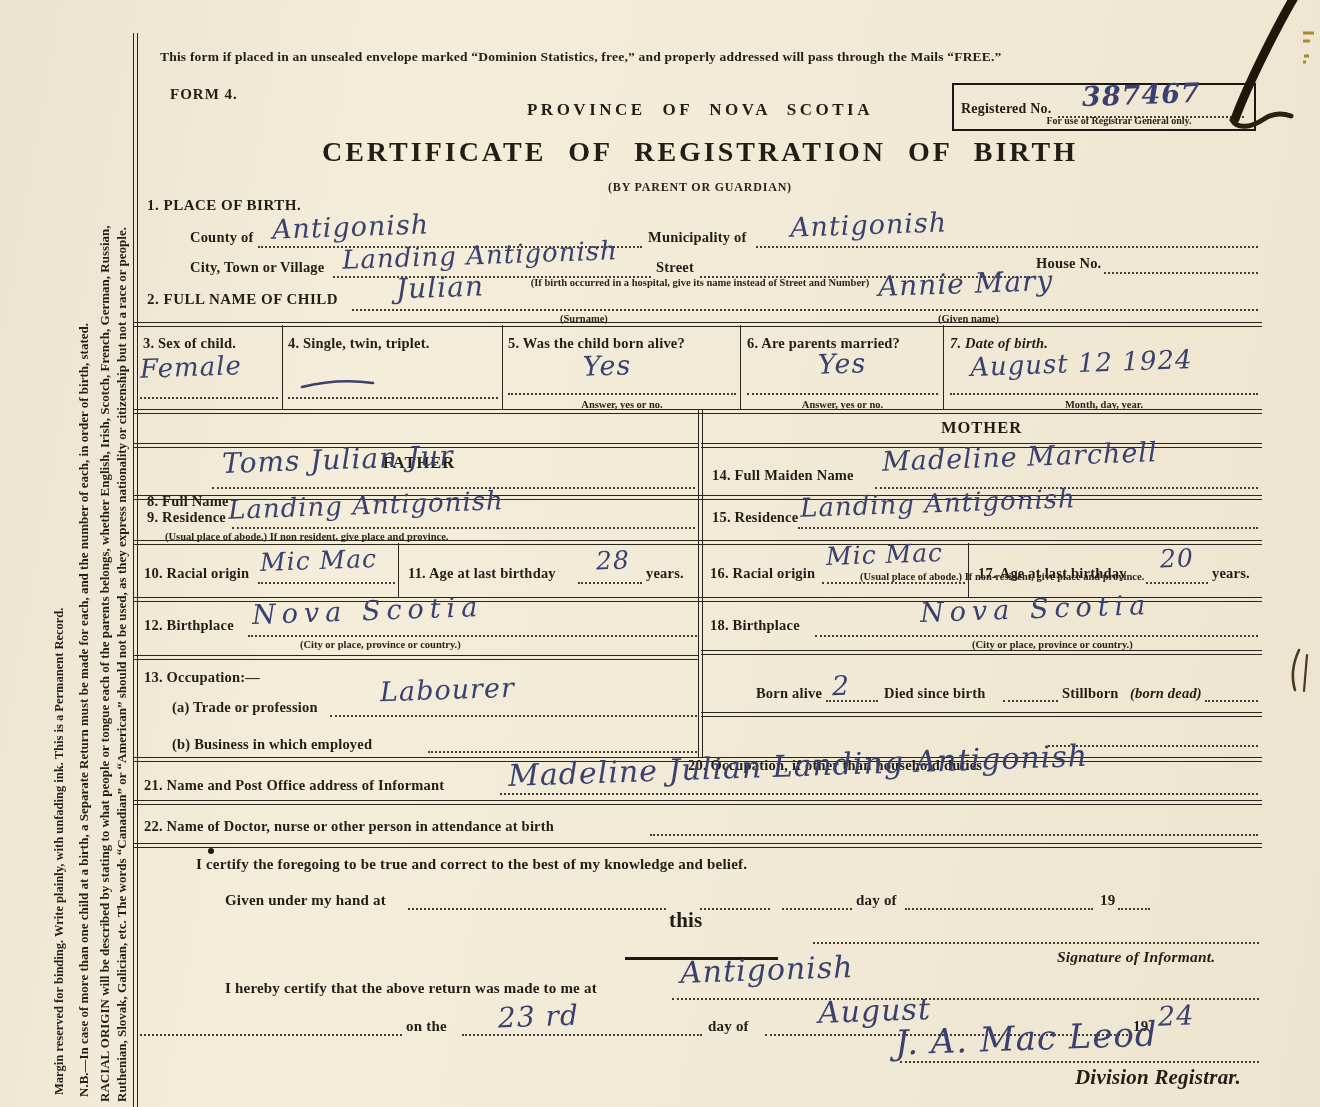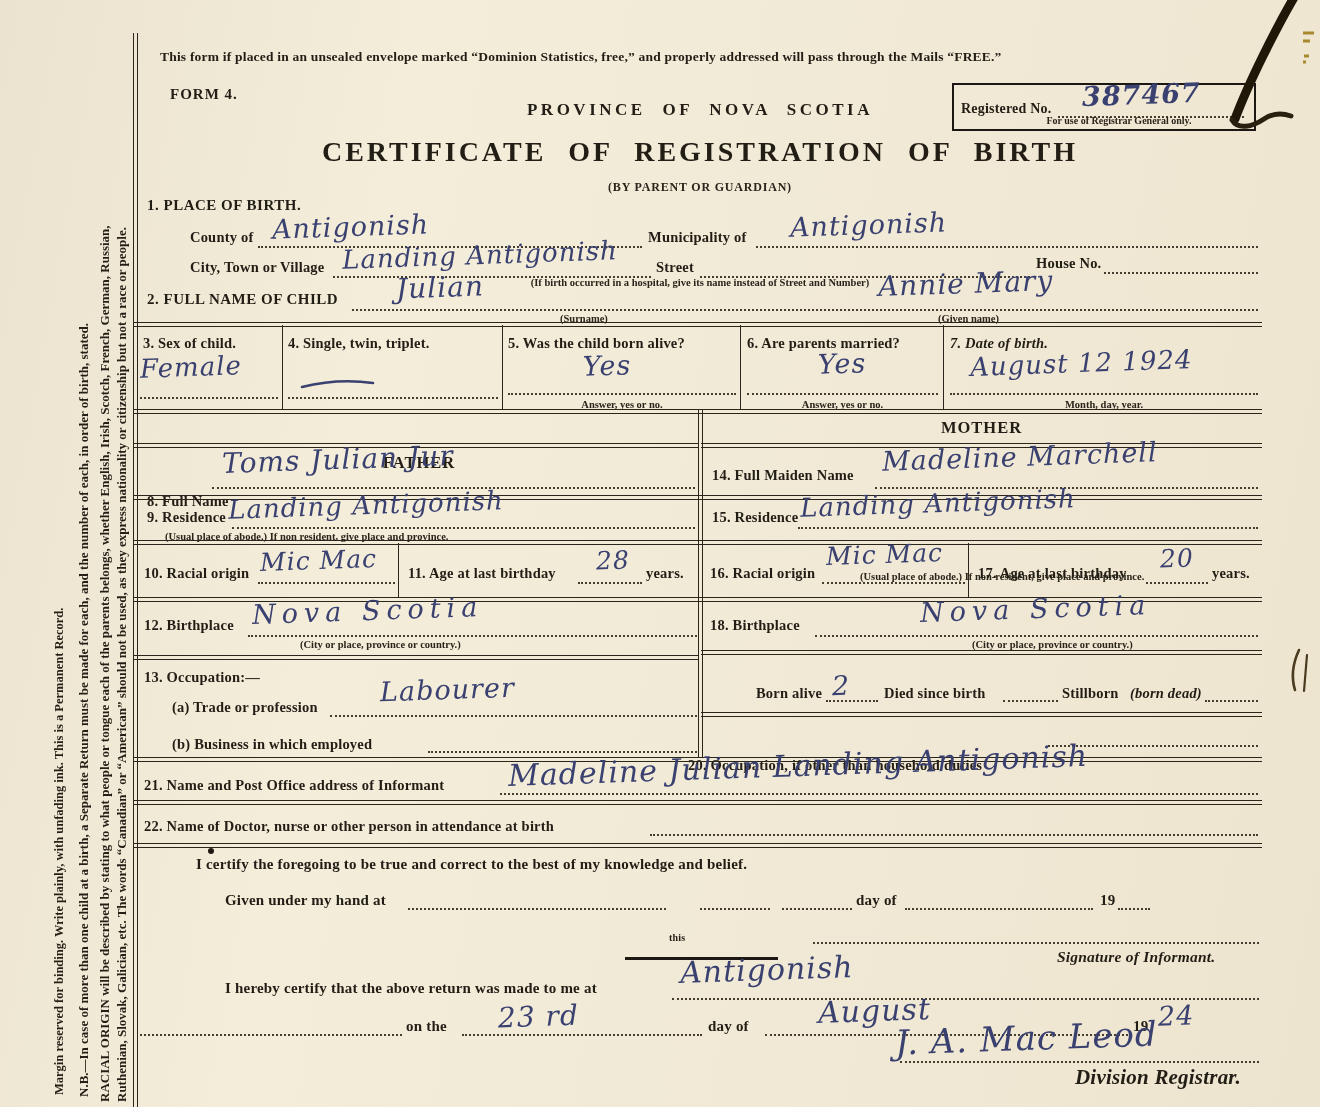--- a/index.html
+++ b/index.html
@@ -186,21 +186,21 @@
   <span class="hw" style="left:508px; top:748px; font-size:30px;">Madeline Julian Landing Antigonish</span>
   <div class="dbl" style="left:133px; top:800px; width:1129px;"></div>
 
   <span class="lbl" style="left:144px; top:818px;">22. Name of Doctor, nurse or other person in attendance at birth</span>
   <span class="dots" style="left:650px; top:834px; width:608px;"></span>
   <div class="dbl" style="left:133px; top:843px; width:1129px;"></div>
 
   <span class="lbl" style="left:196px; top:856px; font-size:15px;">I certify the foregoing to be true and correct to the best of my knowledge and belief.</span>
   <span class="lbl" style="left:225px; top:892px; font-size:15px;">Given under my hand at</span>
   <span class="dots" style="left:408px; top:908px; width:258px;"></span>
-  <span class="lbl" style="left:669px; top:932px; font-size:10px;">this</span>
+  <span class="lbl" style="left:669px; top:908px; font-size:21px;">this</span>
   <span class="dots" style="left:700px; top:908px; width:70px;"></span>
   <span class="dots" style="left:782px; top:908px; width:70px;"></span>
   <span class="lbl" style="left:856px; top:892px; font-size:15px;">day of</span>
   <span class="dots" style="left:905px; top:908px; width:188px;"></span>
   <span class="lbl" style="left:1100px; top:892px; font-size:15px;">19</span>
   <span class="dots" style="left:1118px; top:908px; width:32px;"></span>
 
   <span class="dots" style="left:813px; top:942px; width:446px;"></span>
   <span class="solid" style="left:625px; top:957px; width:153px;"></span>
   <span class="lbl ital" style="left:1057px; top:948px; font-size:15.5px; font-weight:700;">Signature of Informant.</span>

